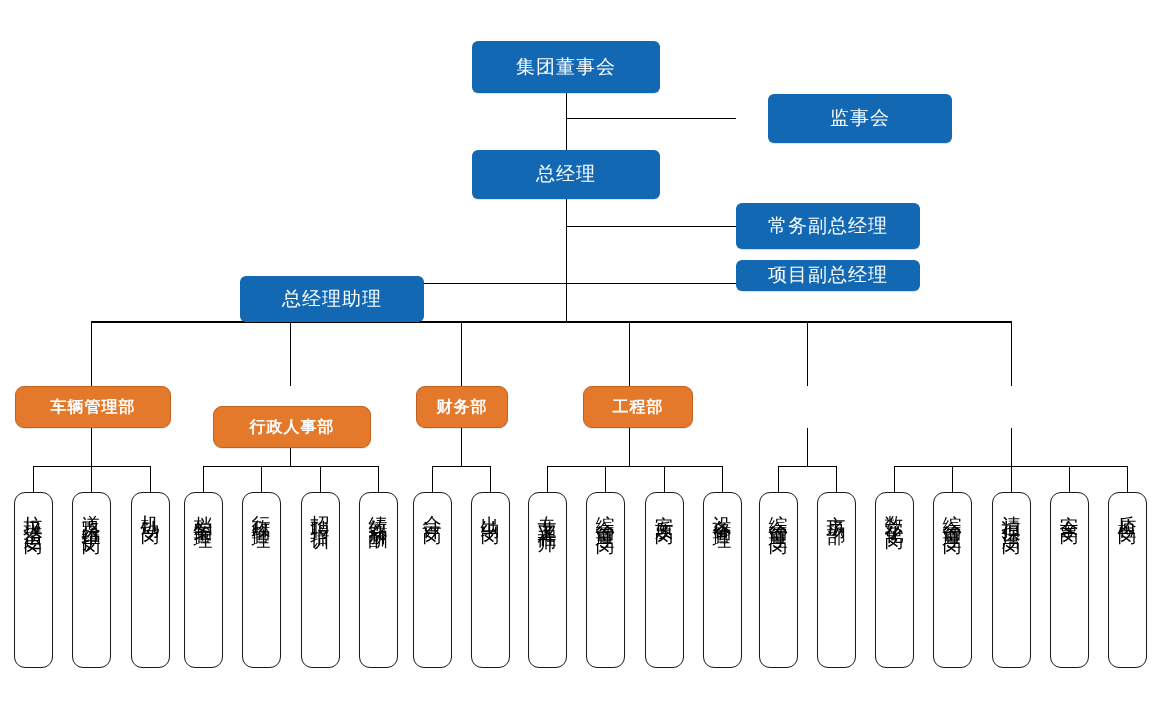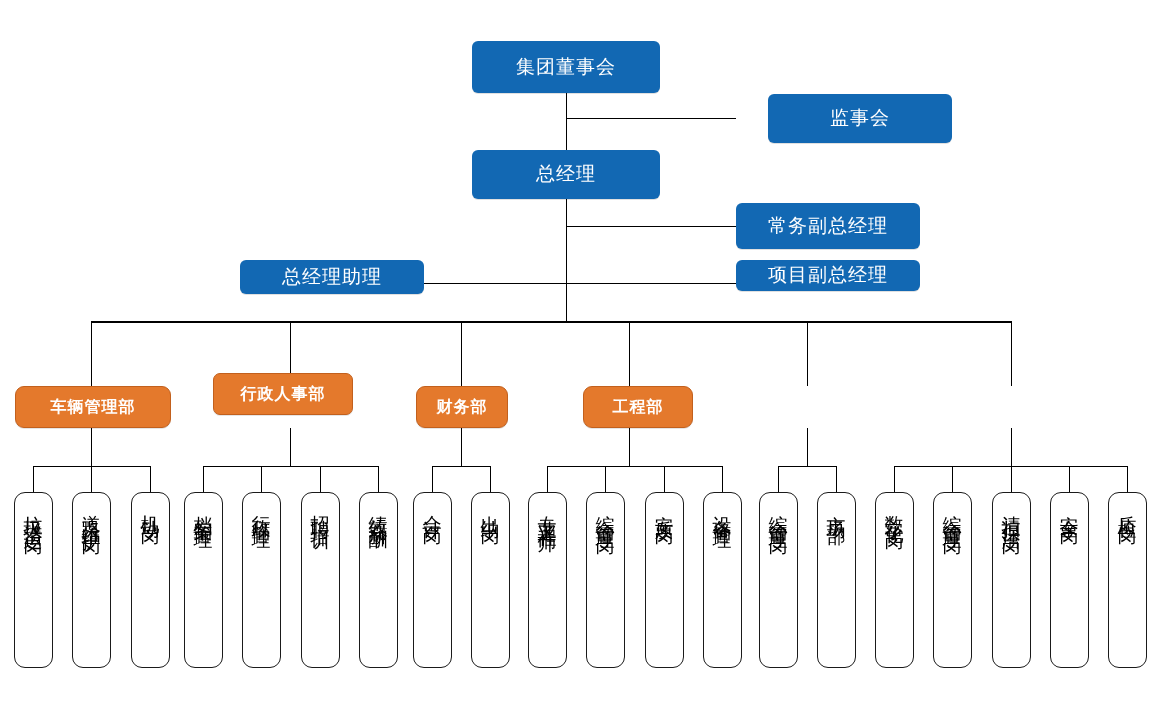--- a/index.html
+++ b/index.html
@@ -154,29 +154,29 @@
   </div>
 
   <div class="node blue" style="left:736px; top:203px; width:184px; height:46px;">
     <span>常务副总经理</span>
   </div>
 
   <div class="node blue" style="left:736px; top:260px; width:184px; height:31px;">
     <span>项目副总经理</span>
   </div>
 
-  <div class="node blue" style="left:240px; top:260px; width:184px; height:34px;align-items:center;">
+  <div class="node blue" style="left:240px; top:276px; width:184px; height:46px;align-items:center;">
     <span>总经理助理</span>
   </div>
 
   <div class="node orange" style="left:15px; top:386px; width:156px; height:42px;">
     <span>车辆管理部</span>
   </div>
 
-  <div class="node orange" style="left:213px; top:373px; width:140px; height:42px;border-radius:7px;">
+  <div class="node orange" style="left:213px; top:406px; width:158px; height:42px;">
     <span>行政人事部</span>
   </div>
 
   <div class="node orange" style="left:416px; top:386px; width:92px; height:42px;">
     <span>财务部</span>
   </div>
 
   <div class="node orange" style="left:583px; top:386px; width:110px; height:42px;">
     <span>工程部</span>
   </div>

